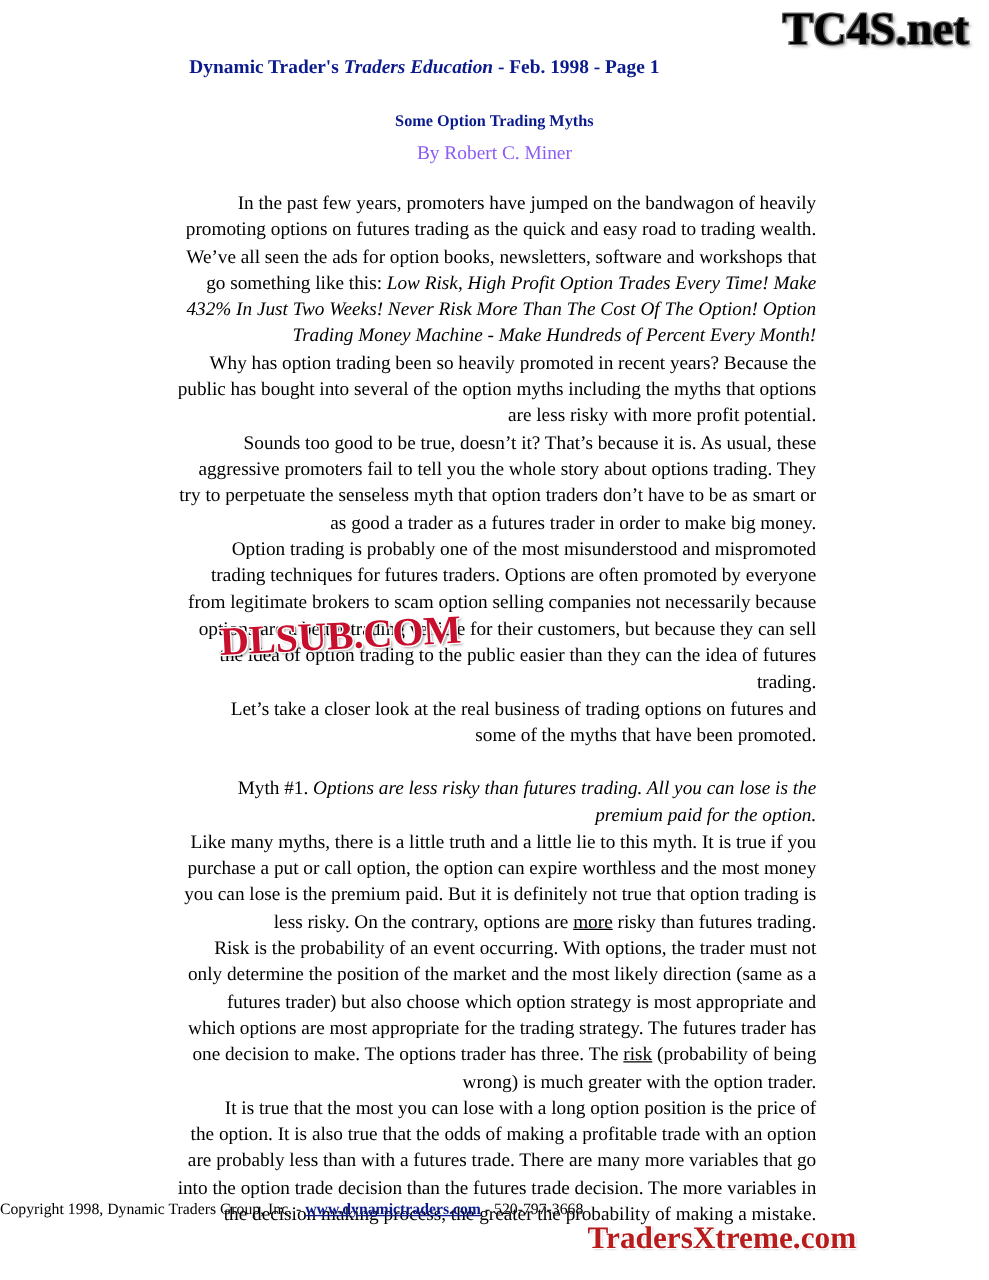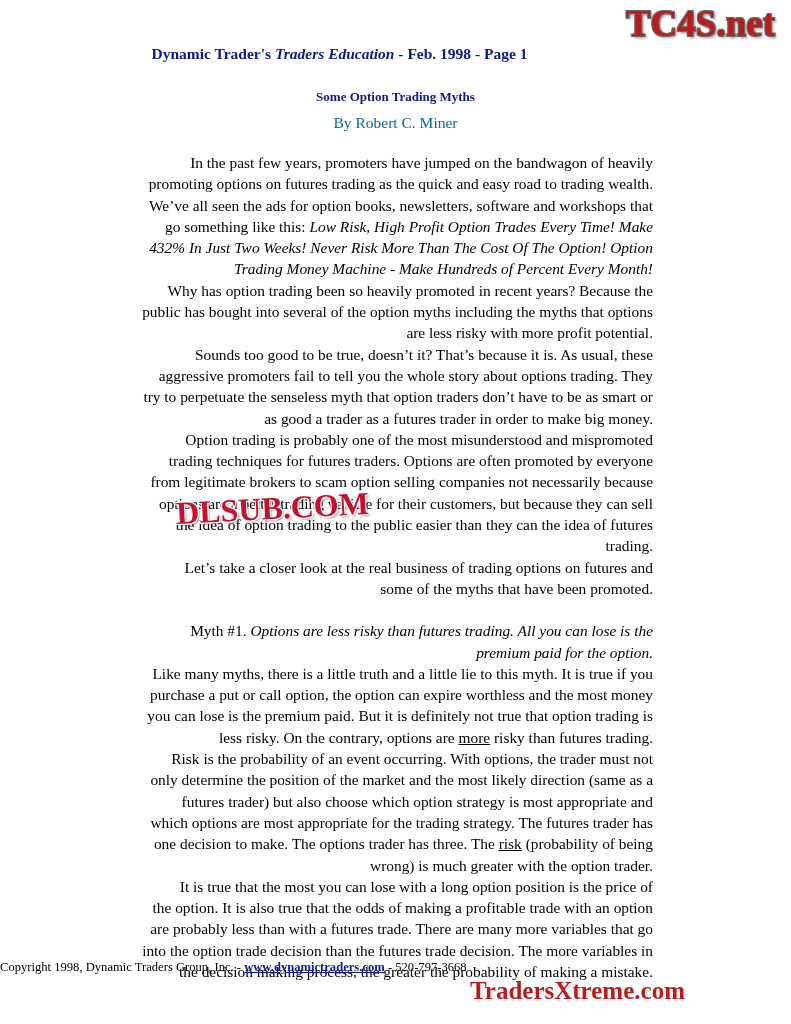--- a/index.html
+++ b/index.html
@@ -26,21 +26,21 @@
 
   
   .wm-tc4s {
     position: absolute;
     top: 2px;
     right: 16px;
     font-family: "Liberation Serif", serif;
     font-weight: bold;
     font-size: 37px;
     letter-spacing: 0px;
-    color: #b91c1c;
+    color: #000000;
     text-shadow:
       -1px -1px 0 #6b6b6b,
        1px -1px 0 #6b6b6b,
       -1px  1px 0 #6b6b6b,
        1px  1px 0 #6b6b6b,
        2px  2px 3px rgba(0,0,0,.45);
     white-space: nowrap;
     pointer-events: none;
   }
   .wm-dlsub {
@@ -103,21 +103,21 @@
     font-weight: bold;
     color: #0b1a8c;
   }
   .doc-byline {
     position: absolute;
     left: 0;
     top: 114px;
     width: 791px;
     text-align: center;
     font-size: 15.5px;
-    color: #0369a1;
+    color: #8b5cf6;
   }
 
   .body-col {
     position: absolute;
     left: 141px;
     top: 152px;
     width: 512px;
     font-size: 15.4px;
     line-height: 21.3px;
     text-align: left;

